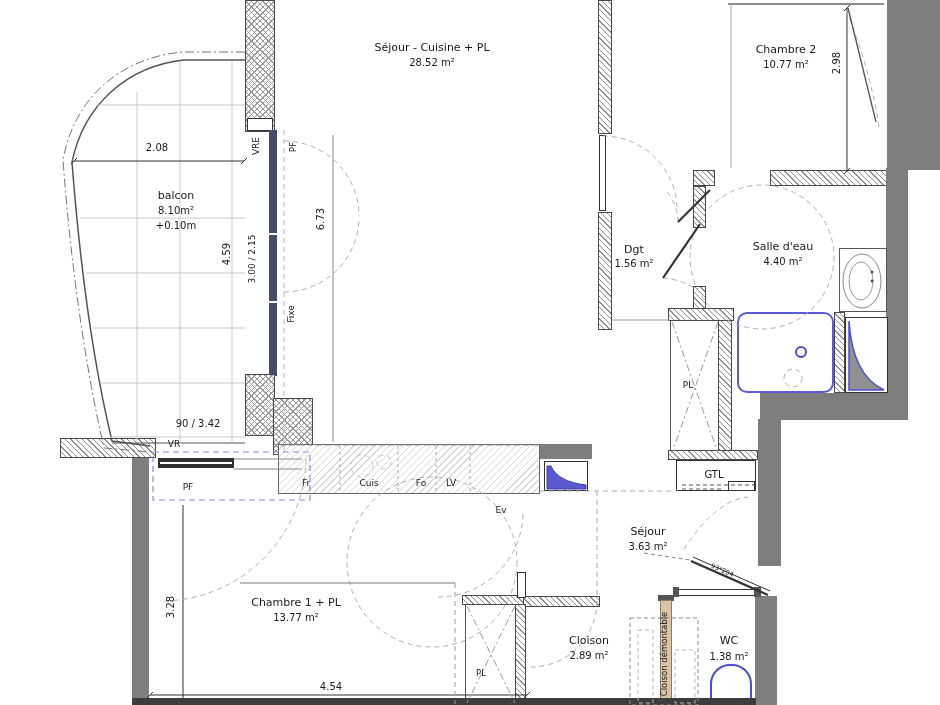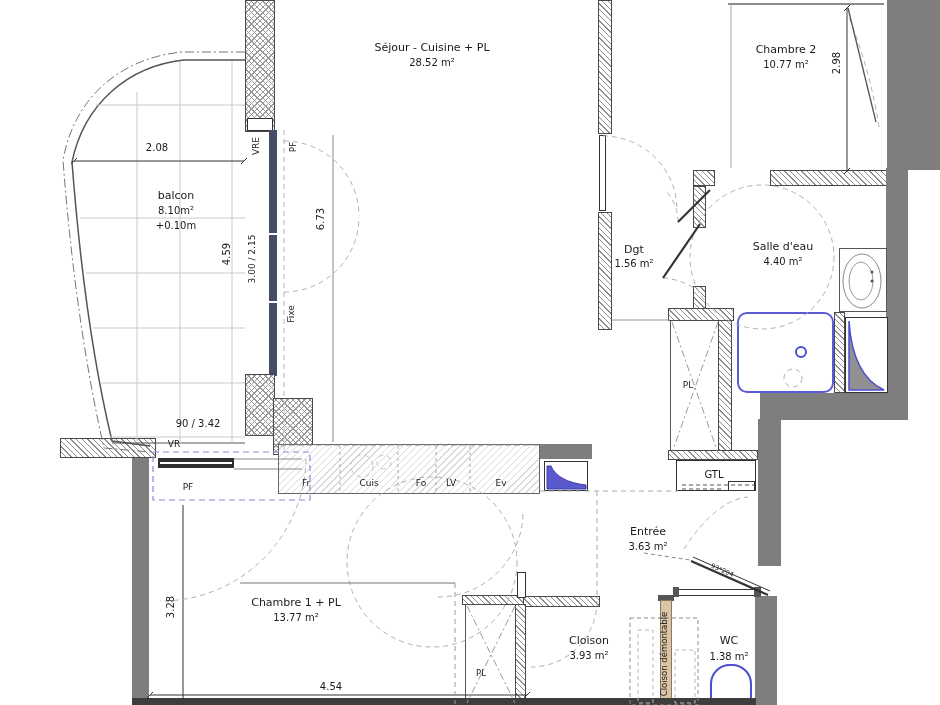--- a/index.html
+++ b/index.html
@@ -201,26 +201,26 @@
   <span class="lbl area" style="left:432px;top:63px">28.52 m²</span>
   <span class="lbl room" style="left:786px;top:50px">Chambre 2</span>
   <span class="lbl area" style="left:786px;top:65px">10.77 m²</span>
   <span class="lbl room" style="left:176px;top:196px">balcon</span>
   <span class="lbl area" style="left:176px;top:211px">8.10m²</span>
   <span class="lbl area" style="left:176px;top:226px">+0.10m</span>
   <span class="lbl room" style="left:634px;top:250px">Dgt</span>
   <span class="lbl area" style="left:634px;top:264px">1.56 m²</span>
   <span class="lbl room" style="left:783px;top:247px">Salle d'eau</span>
   <span class="lbl area" style="left:783px;top:262px">4.40 m²</span>
-  <span class="lbl room" style="left:648px;top:532px">Entrée</span>
+  <span class="lbl room" style="left:648px;top:532px">Séjour</span>
   <span class="lbl area" style="left:648px;top:547px">3.63 m²</span>
   <span class="lbl room" style="left:296px;top:603px">Chambre 1 + PL</span>
   <span class="lbl area" style="left:296px;top:618px">13.77 m²</span>
   <span class="lbl room" style="left:589px;top:641px">Cloison</span>
-  <span class="lbl area" style="left:589px;top:656px">3.93 m²</span>
+  <span class="lbl area" style="left:589px;top:656px">2.89 m²</span>
   <span class="lbl room" style="left:729px;top:641px">WC</span>
   <span class="lbl area" style="left:729px;top:657px">1.38 m²</span>
 
   <span class="lbl dim" style="left:157px;top:148px">2.08</span>
   <span class="lbl dim v" style="left:227px;top:254px">4.59</span>
   <span class="lbl sm v" style="left:252px;top:259px">3.00 / 2.15</span>
   <span class="lbl dim v" style="left:321px;top:219px">6.73</span>
   <span class="lbl dim v" style="left:837px;top:63px">2.98</span>
   <span class="lbl dim" style="left:198px;top:424px">90 / 3.42</span>
   <span class="lbl dim v" style="left:171px;top:607px">3.28</span>
@@ -230,20 +230,20 @@
   <span class="lbl sm v" style="left:293px;top:147px">PF</span>
   <span class="lbl sm v" style="left:291px;top:314px">Fixe</span>
   <span class="lbl sm" style="left:174px;top:444px">VR</span>
   <span class="lbl sm" style="left:188px;top:487px">PF</span>
   <span class="lbl" style="left:722px;top:571px;font-size:6.5px;transform:translate(-50%,-50%) rotate(24deg)">93*204</span>
 
   <span class="lbl sm" style="left:306px;top:483px">Fr</span>
   <span class="lbl sm" style="left:369px;top:483px">Cuis</span>
   <span class="lbl sm" style="left:421px;top:483px">Fo</span>
   <span class="lbl sm" style="left:451px;top:483px">LV</span>
-  <span class="lbl sm" style="left:501px;top:483px">Ev</span>
+  <span class="lbl sm" style="left:501px;top:510px">Ev</span>
 
   <span class="lbl sm" style="left:688px;top:385px">PL</span>
   <span class="lbl" style="left:714px;top:475px">GTL</span>
   <span class="lbl" style="left:481px;top:674px;font-size:8.5px">PL</span>
   <span class="lbl v" style="left:665px;top:654px;font-size:8.5px">Cloison démontable</span>
 
 </div>
 
 </body></html>

